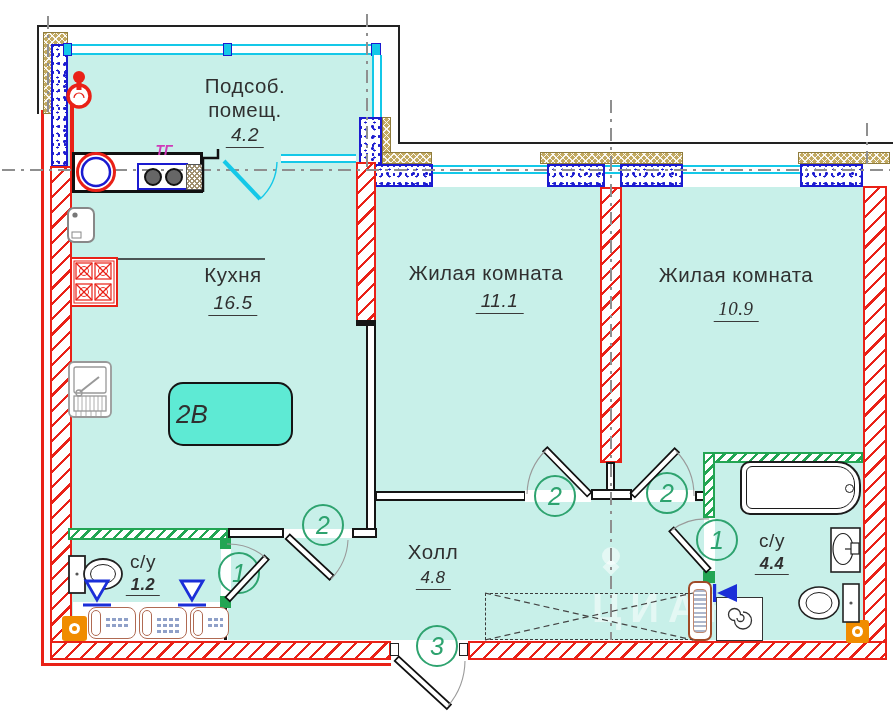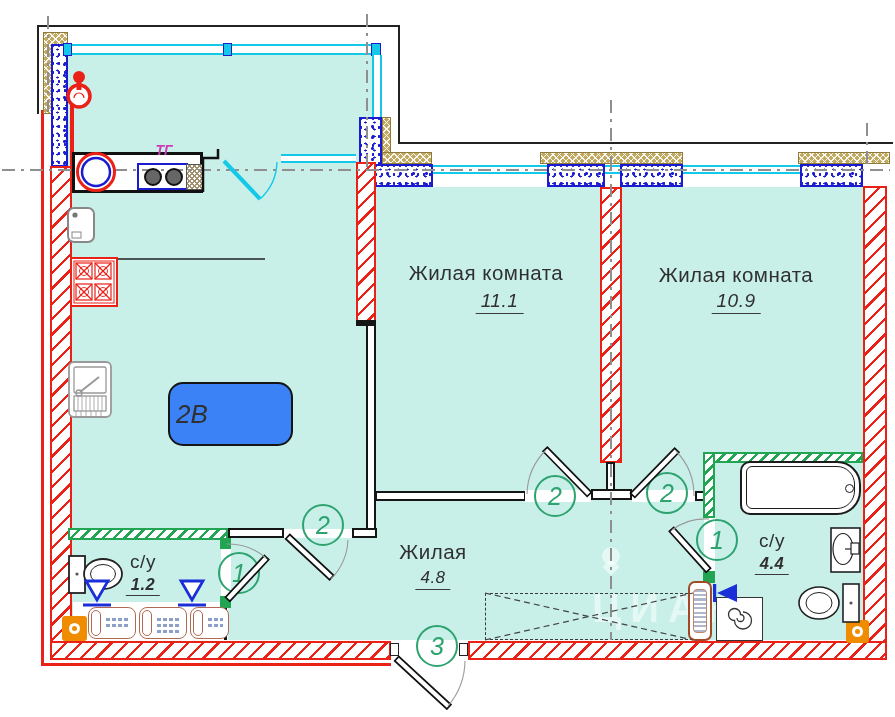--- a/index.html
+++ b/index.html
@@ -41,21 +41,21 @@
   .band{background:#fff;}
   
   .dc{width:42px;height:42px;border:2.6px solid var(--door_mark_green);border-radius:50%;
       display:flex;align-items:center;justify-content:center;font-style:italic;
       font-size:25px;color:var(--door_mark_green);background:transparent;}
   
   .rlabel{transform:translateX(-50%);text-align:center;font-size:20.5px;letter-spacing:.5px;white-space:nowrap;}
   .aval{display:inline-block;font-style:italic;border-bottom:1.6px solid #3a3a3a;padding:0 5px 1px;font-size:19px;}
   .small{font-size:19px;} .smaller .aval{font-size:16.5px;font-weight:bold;}
   
-  .stamp{border:2.2px solid #151515;border-radius:15px;background:#3b82f6;display:flex;}
+  .stamp{border:2.2px solid #151515;border-radius:15px;background:#5eead4;display:flex;}
   .stamp .cell-type{width:44px;display:flex;align-items:center;justify-content:center;
       font-style:italic;font-size:26px;}
   .stamp .cell-areas{flex:1;border-left:2.2px solid #151515;display:flex;flex-direction:column;}
   .stamp .row{flex:1;display:flex;align-items:center;justify-content:center;font-style:italic;font-size:23px;}
   .stamp .row:first-child{border-bottom:2.2px solid #151515;}
   
   .counter{background:#fff;border:3px solid #111;}
   .stove{background:#fff;border:2.5px solid var(--pier_blue);}
   .mini-hatch{background:#fff;border:1.5px solid #555;
     background-image:repeating-linear-gradient(45deg,#a09070 0 1px,transparent 1px 3.5px),
@@ -363,30 +363,39 @@
           <rect x="1" y="-3" width="57" height="6" fill="#fff" stroke="#111" stroke-width="1.7"></rect>
         </g>
       <path d="M266,558 A57,57 0 0 0 227,544" fill="none" stroke="#9a9a9a" stroke-width="1.1"></path>
       <g transform="translate(396,658) rotate(42.7)">
           <rect x="1" y="-3" width="71" height="6" fill="#fff" stroke="#111" stroke-width="1.7"></rect>
         </g>
       <path d="M448,706 A71,71 0 0 0 465,661" fill="none" stroke="#9a9a9a" stroke-width="1.1"></path>
     </g>
   </svg>
 
+  <div class="abs rlabel" style="left:245px;top:74px;">
+    <div>Подсоб.</div>
+    <div>помещ.</div>
+    <div class="aval">4.2</div>
+  </div>
+  <div class="abs rlabel" style="left:233px;top:263px;">
+    <div>Кухня</div>
+    <div class="aval" style="margin-top:5px;">16.5</div>
+  </div>
   <div class="abs rlabel" style="left:486px;top:261px;">
     <div>Жилая комната</div>
     <div class="aval" style="margin-top:5px;margin-left:27px;">11.1</div>
   </div>
   <div class="abs rlabel" style="left:736px;top:263px;">
     <div>Жилая комната</div>
-    <div class="aval" style="margin-top:3px;">10.9</div>
+    <div class="aval" style="margin-top:11px;font-family:Liberation Serif, serif;">10.9</div>
   </div>
   <div class="abs rlabel" style="left:433px;top:540px;">
-    <div>Жилая</div>
+    <div>Холл</div>
     <div class="aval" style="margin-top:2px;font-size:17px;">4.8</div>
   </div>
   <div class="abs rlabel small smaller" style="left:143px;top:551px;">
     <div>с/у</div>
     <div class="aval">1.2</div>
   </div>
   <div class="abs rlabel small smaller" style="left:772px;top:530px;">
     <div>с/у</div>
     <div class="aval">4.4</div>
   </div>

